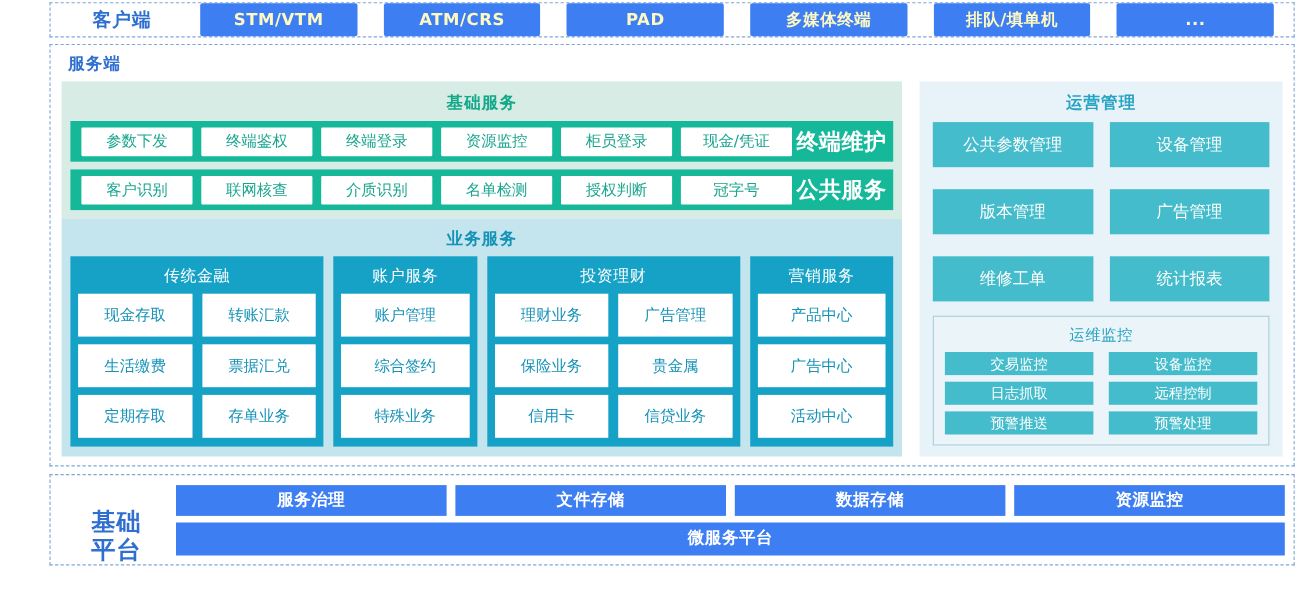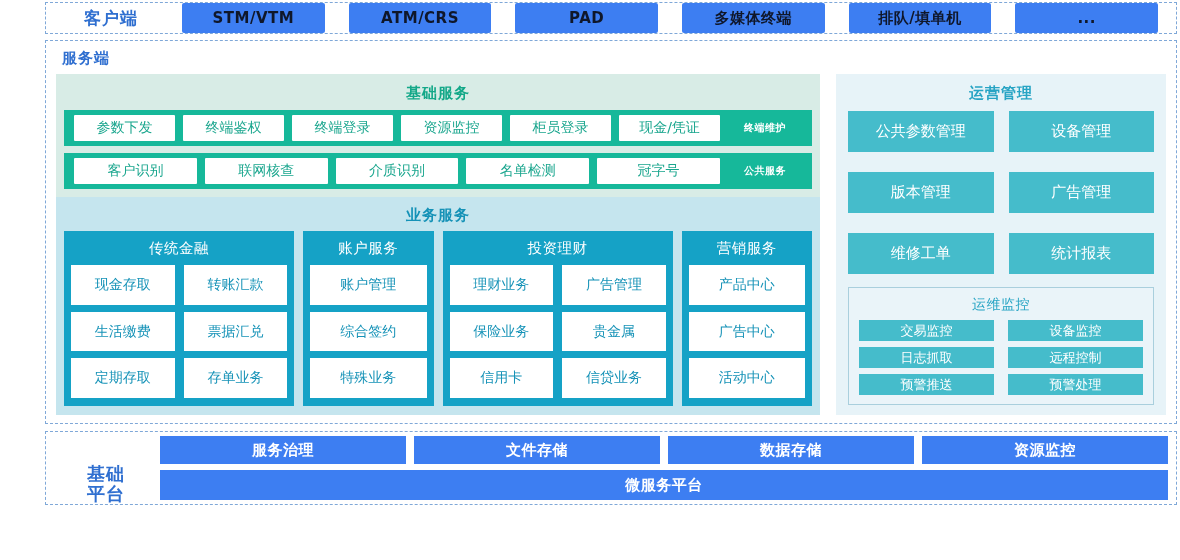--- a/index.html
+++ b/index.html
@@ -48,21 +48,21 @@
     width: 118px;
     text-align: center;
     flex: 0 0 118px;
     letter-spacing: 1px;
   }
   .client-chip {
     flex: 1 1 0;
     height: 30px;
     margin: 0 12px;
     background: #3d7ef2;
-    color: #0f172a;
+    color: #fef9c3;
     font-weight: bold;
     font-size: 15px;
     display: flex;
     align-items: center;
     justify-content: center;
     border-radius: 2px;
     letter-spacing: 0.5px;
   }
   .client-chip.ellipsis { font-size: 15px; }
 
@@ -127,21 +127,21 @@
     align-items: center;
     justify-content: center;
     margin: 0 4px;
     border-radius: 1px;
     white-space: nowrap;
   }
   .band-label {
     flex: 0 0 82px;
     color: #ffffff;
     font-weight: bold;
-    font-size: 10px;
+    font-size: 20px;
     display: flex;
     align-items: center;
     justify-content: center;
     letter-spacing: 0.5px;
   }
 
   
   .biz-panel {
     background: #c5e5ee;
     padding: 5px 8px 9px 8px;
@@ -277,21 +277,21 @@
     margin: 7px 3px 4px 3px;
     display: flex;
     align-items: center;
     padding: 0 8px 0 6px;
     box-sizing: border-box;
   }
   .platform-title {
     flex: 0 0 108px;
     color: #2f6fd0;
     font-weight: bold;
-    font-size: 18px;
+    font-size: 22px;
     text-align: center;
     line-height: 1.12;
     letter-spacing: 1px;
     margin-top: 32px;
   }
   .platform-right {
     flex: 1 1 auto;
     display: flex;
     flex-direction: column;
     gap: 6px;
@@ -354,20 +354,21 @@
             <div class="white-chip">柜员登录</div>
             <div class="white-chip">现金/凭证</div>
             <div class="band-label">终端维护</div>
           </div>
 
           <div class="teal-band">
             <div class="white-chip">客户识别</div>
             <div class="white-chip">联网核查</div>
             <div class="white-chip">介质识别</div>
             <div class="white-chip">名单检测</div>
+            <div class="white-chip">授权判断</div>
             <div class="white-chip">冠字号</div>
             <div class="band-label">公共服务</div>
           </div>
         </div>
 
         <div class="biz-panel">
           <div class="biz-heading">业务服务</div>
 
           <div class="biz-cols">
 

